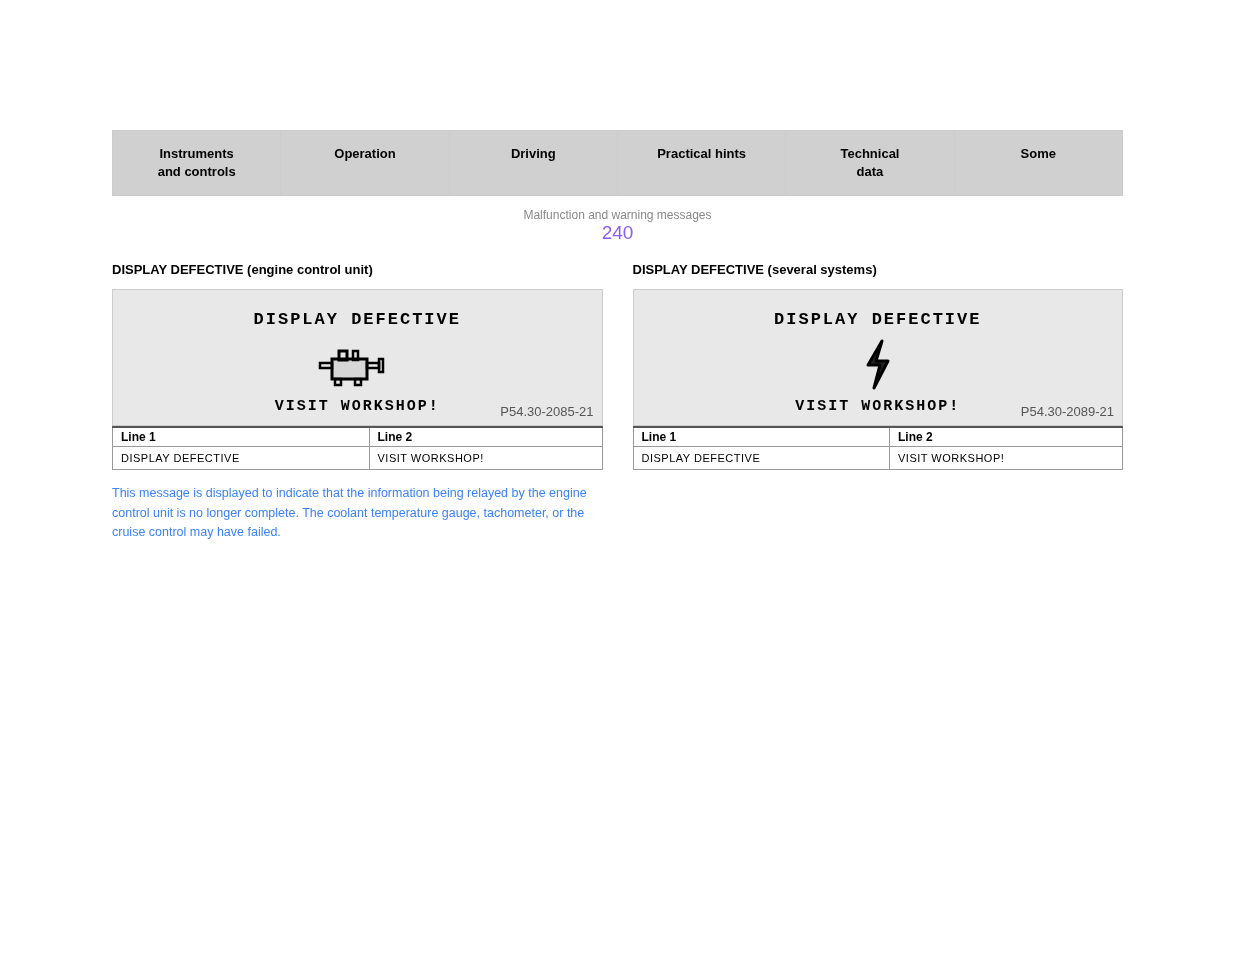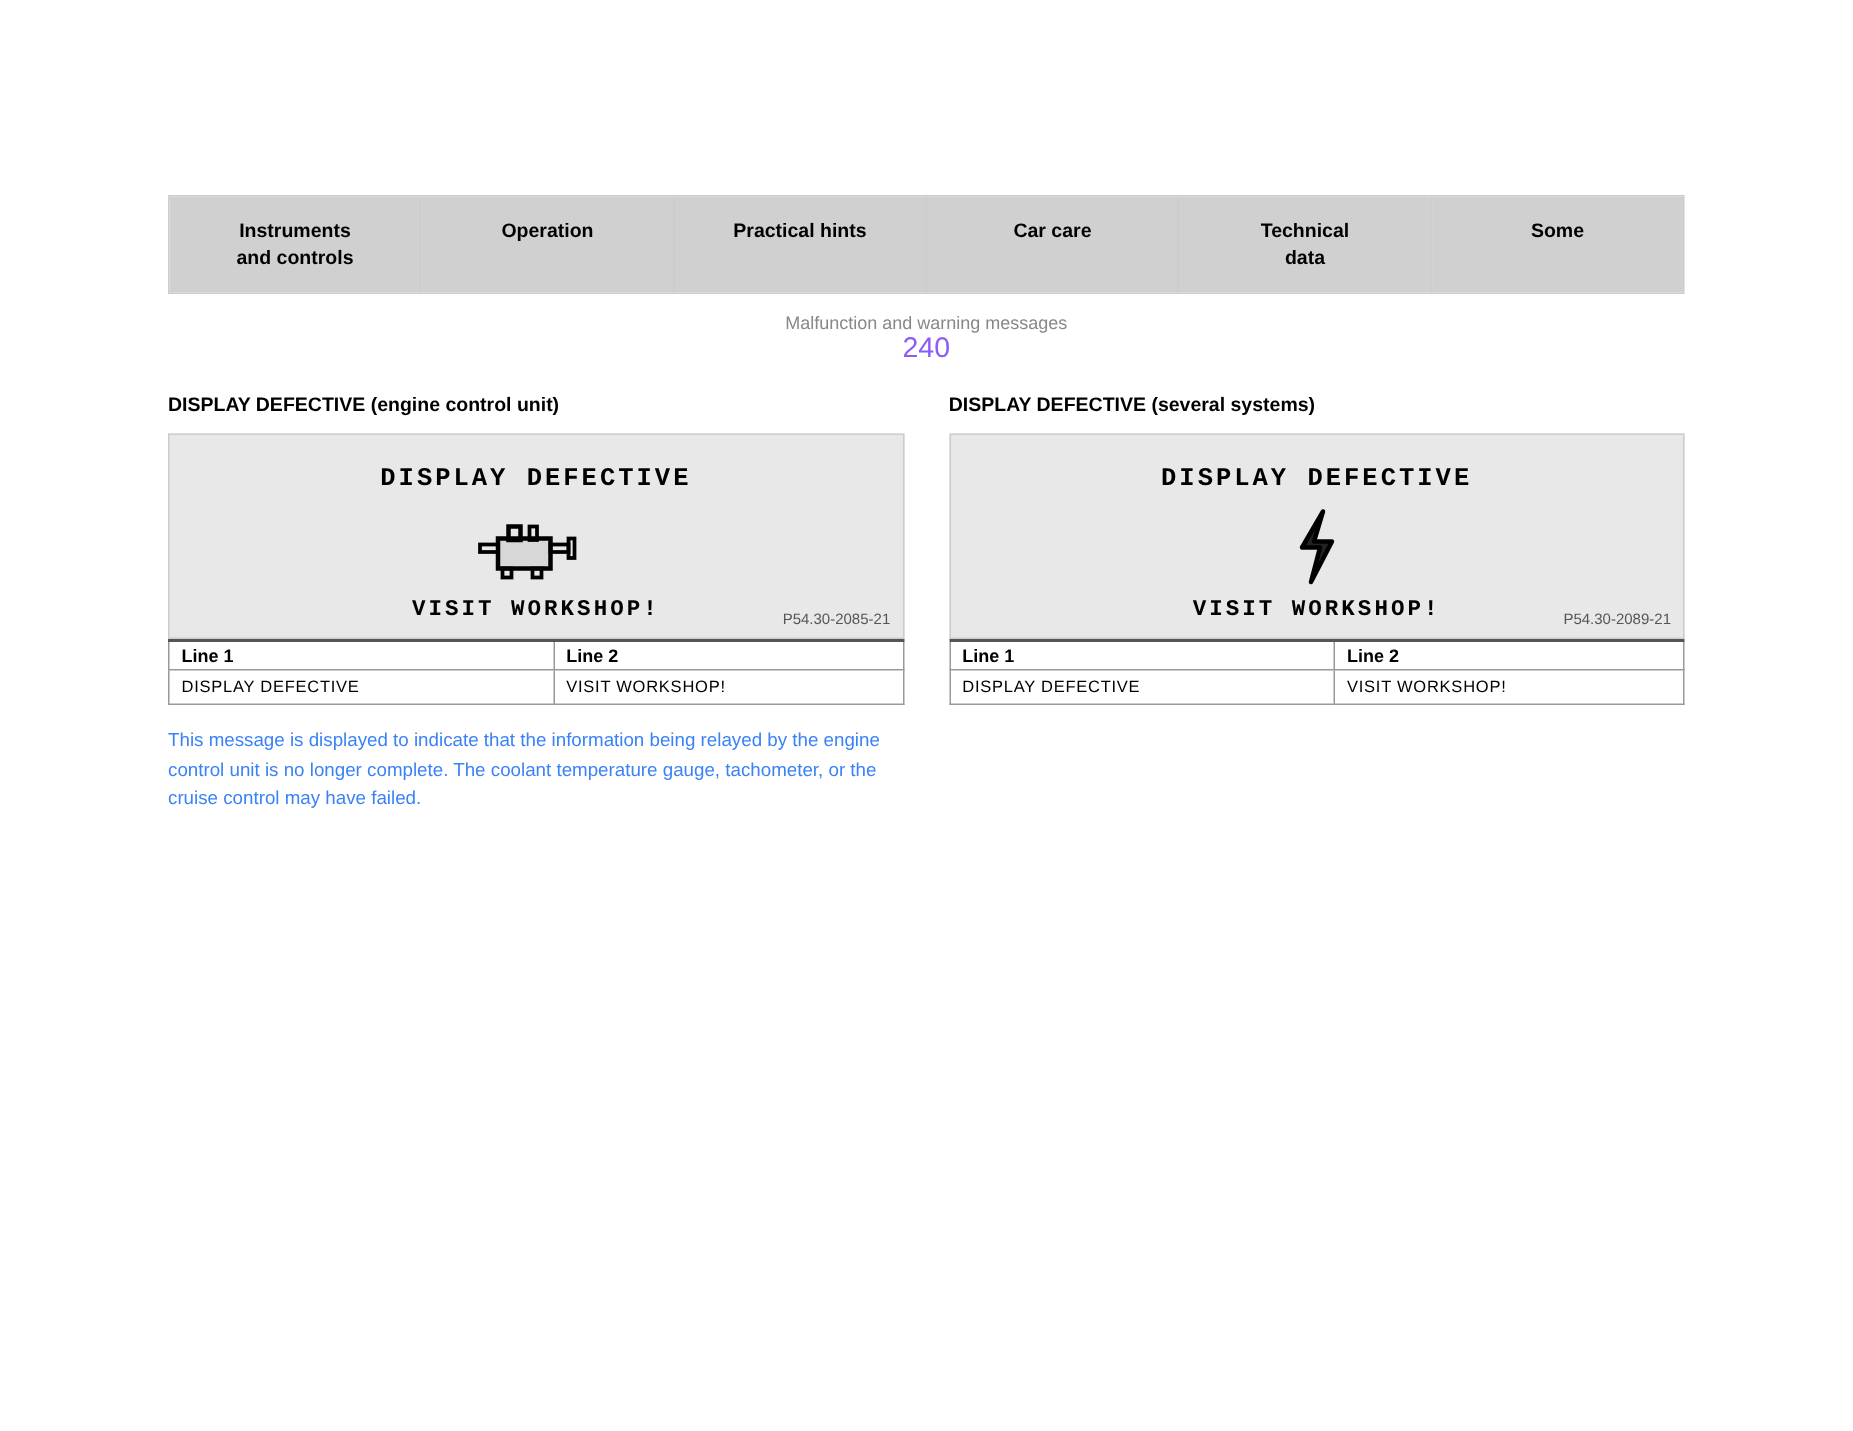--- a/index.html
+++ b/index.html
@@ -99,21 +99,21 @@
       font-size: 15px;
       font-weight: bold;
       letter-spacing: 2px;
       margin-top: 6px;
       display: block;
     }
     .photo-ref {
       position: absolute;
       bottom: 6px;
       right: 8px;
-      font-size: 10px;
+      font-size: 13px;
       color: #555;
     }
 
     
     .data-table {
       width: 100%;
       border-collapse: collapse;
       margin-top: 0;
       font-size: 12px;
     }
@@ -155,22 +155,22 @@
       height: 55px;
     }
   </style>
 </head>
 <body>
 
 <nav class="nav-bar">
   <div class="nav-item" style="white-space:pre-line;">Instruments
 and controls</div>
   <div class="nav-item">Operation</div>
+  <div class="nav-item">Driving</div>
   <div class="nav-item">Practical hints</div>
-  <div class="nav-item">Car care</div>
   <div class="nav-item" style="white-space:pre-line;">Technical
 data</div>
   <div class="nav-item">Some</div>
 </nav>
 
 <div class="page-header">
   <span style="color:#888; font-size:12px;">Malfunction and warning messages</span>
   <span class="page-number">240</span>
   <span style="flex:1;"></span>
 </div>

